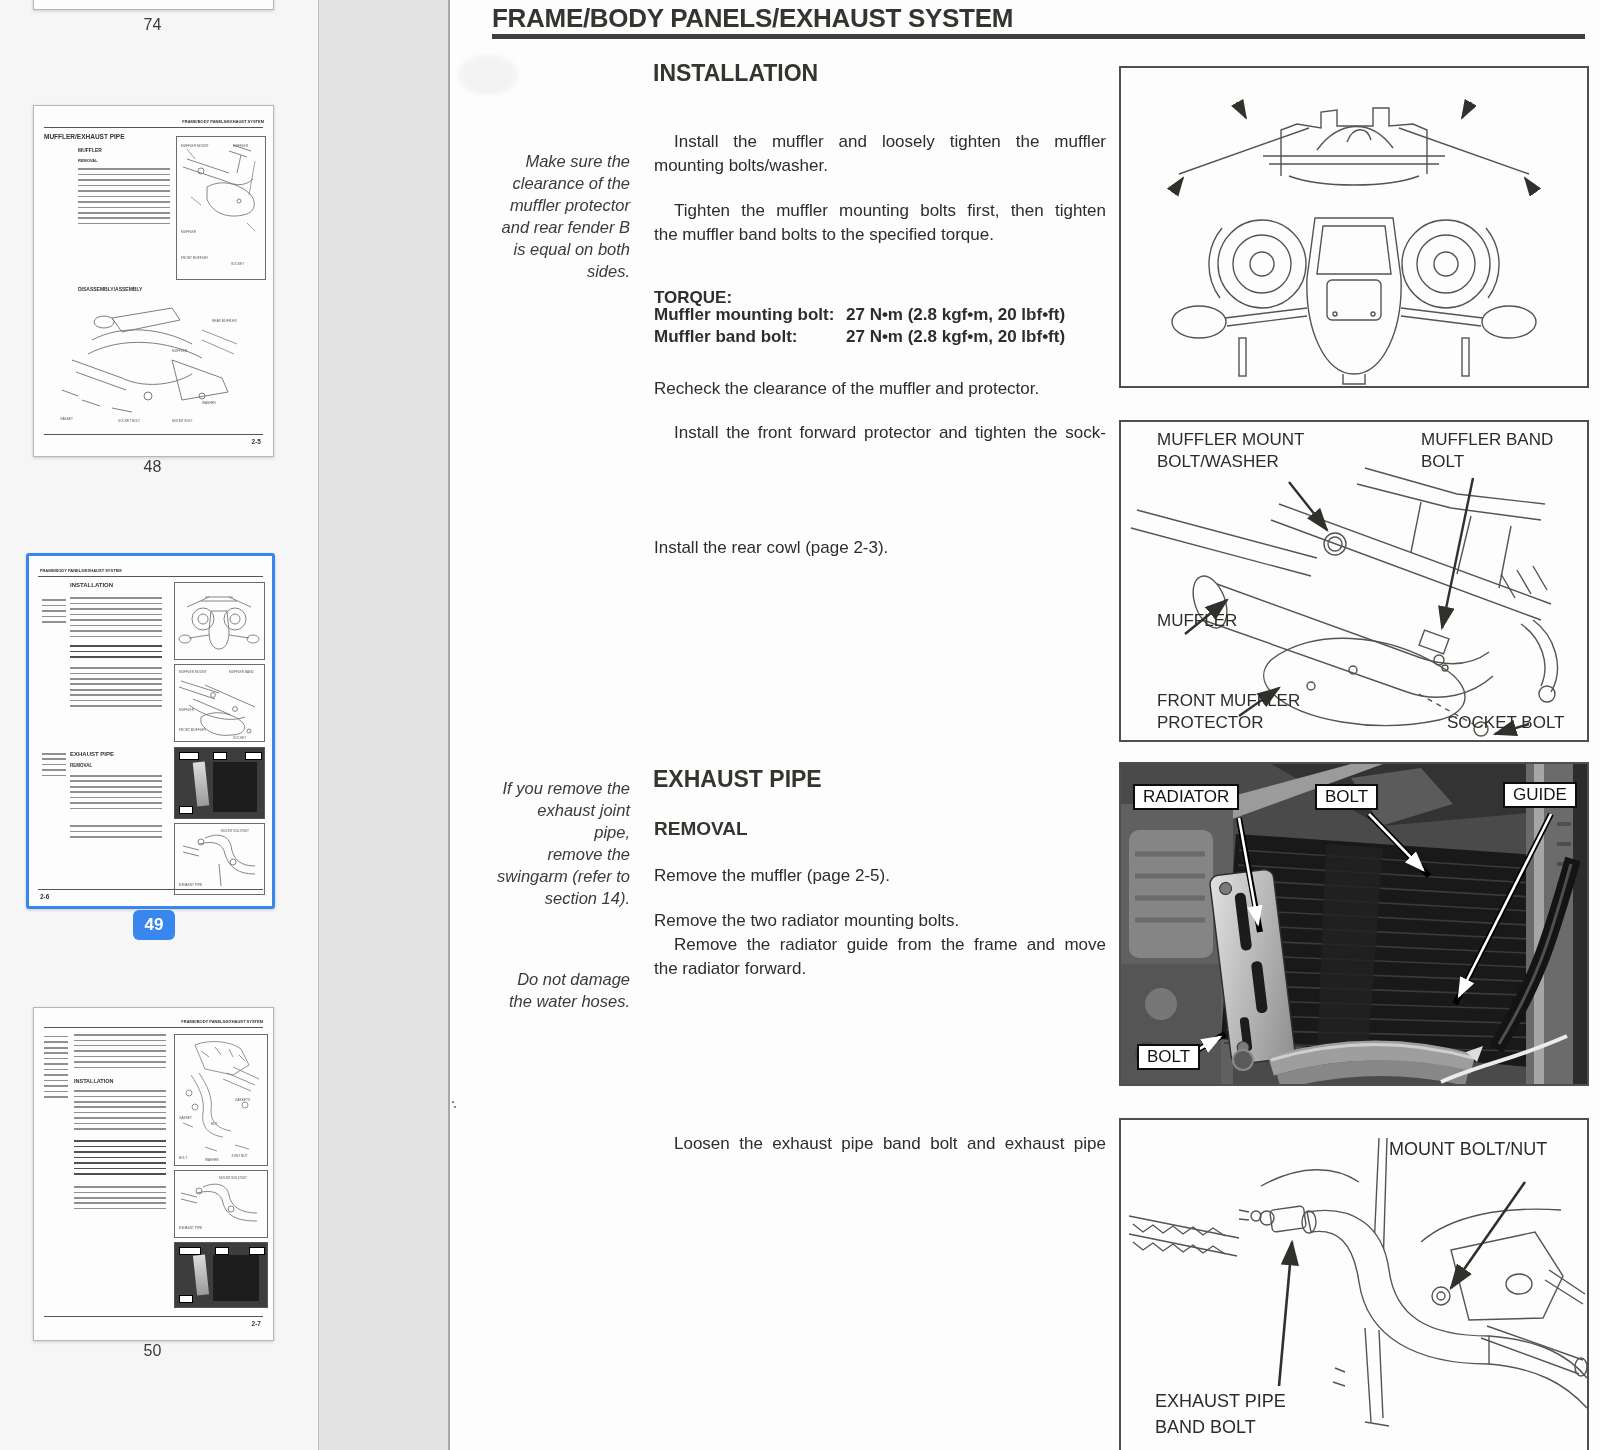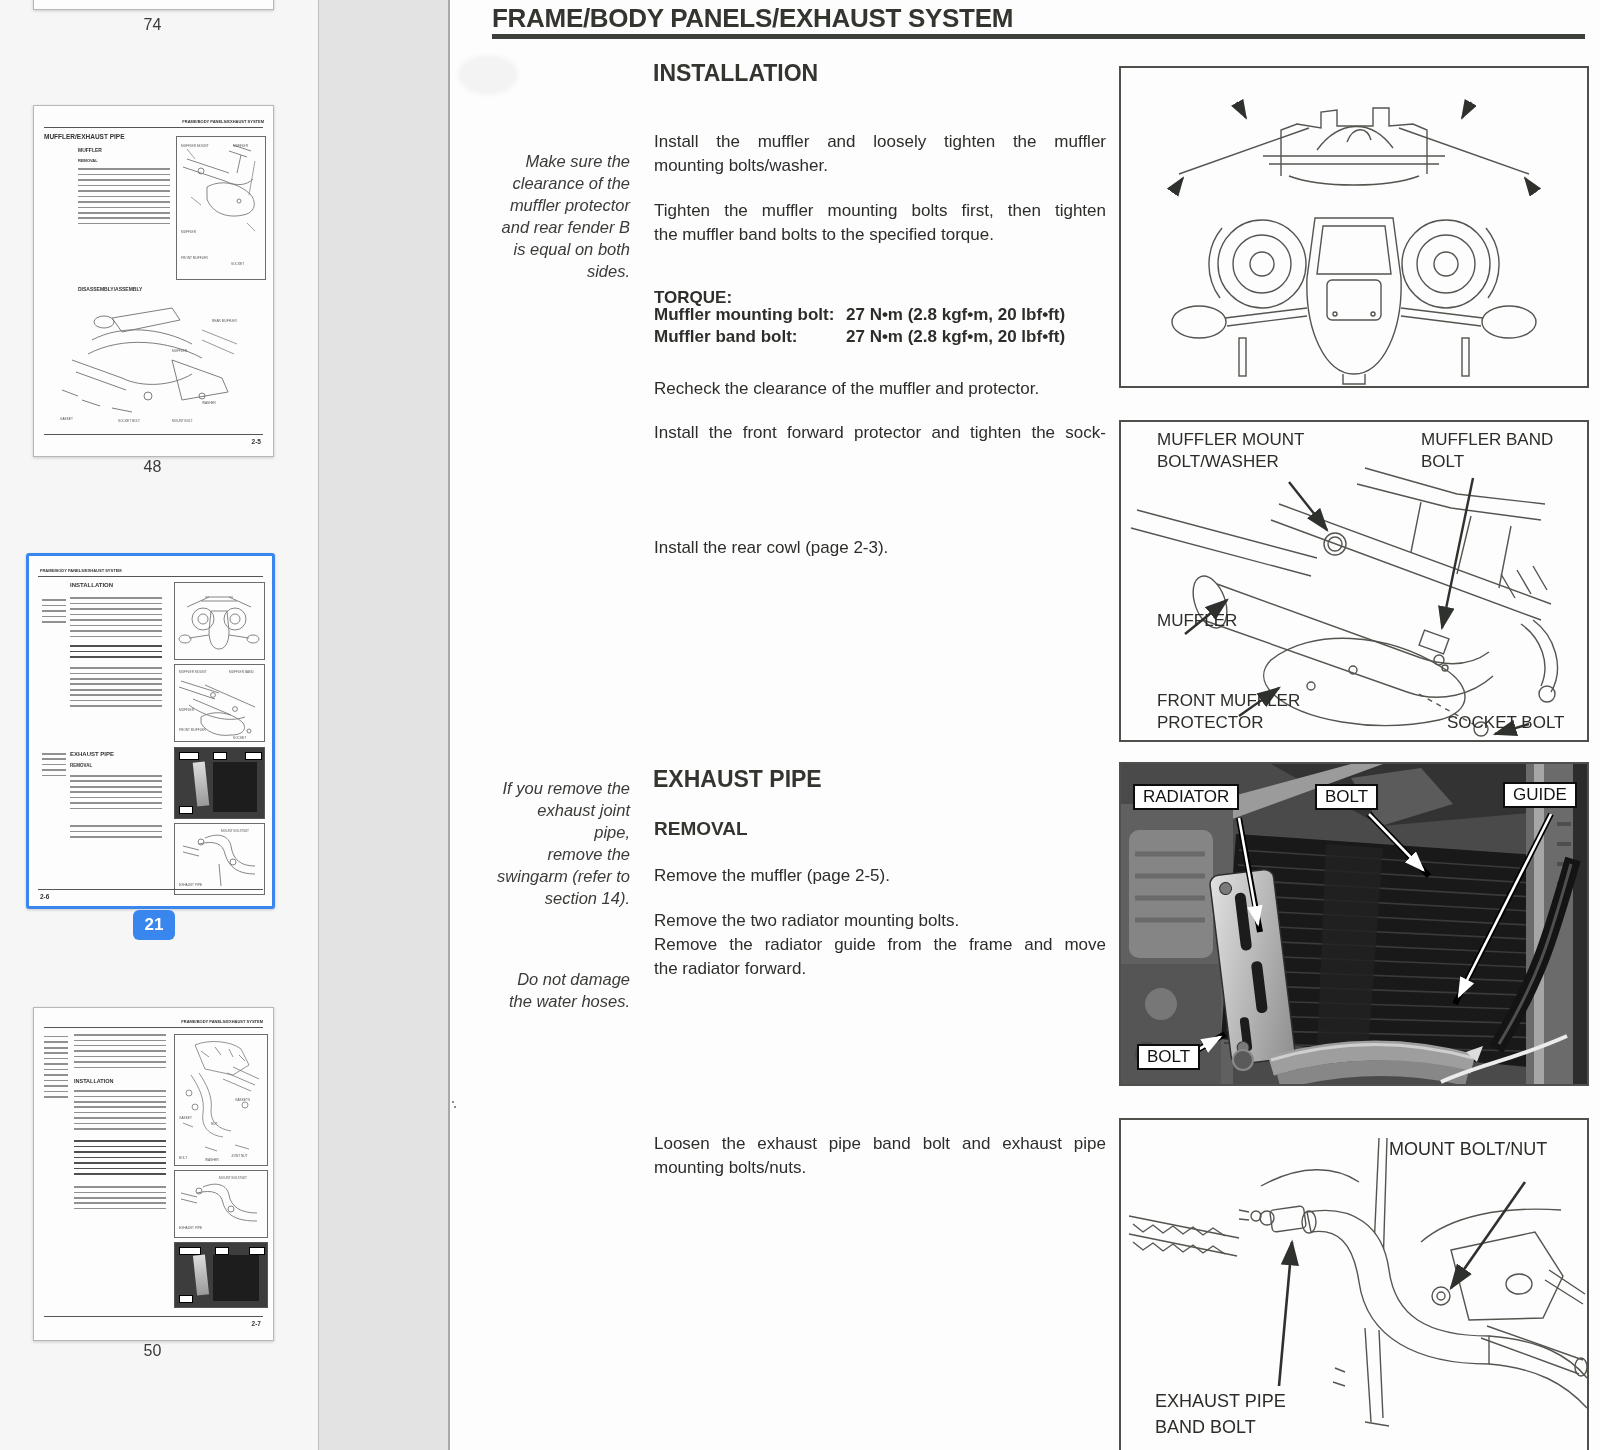--- a/index.html
+++ b/index.html
@@ -31,21 +31,21 @@
   .gutter{left:319px;top:0;width:129px;height:1450px;background:#e3e3e4;}
   .page{left:448px;top:0;width:1152px;height:1450px;background:#fdfdfd;border-left:2px solid #a8a8a8;overflow:hidden;}
 
   .h1{font-size:26px;font-weight:bold;color:#33352f;letter-spacing:-0.3px;white-space:nowrap;}
   .h1rule{background:#3e403b;height:5px;}
   .h2{font-size:23px;font-weight:bold;color:#33352f;white-space:nowrap;}
   .h3{font-size:19px;font-weight:bold;color:#33352f;white-space:nowrap;}
 
   .body-col{width:452px;font-size:17px;color:#2c2e2a;line-height:24px;}
   .bline{white-space:nowrap;}
-  .jline{white-space:normal;text-align:justify;text-align-last:justify;}
+  .jline{white-space:normal;text-align:justify;text-align-last:justify;margin-left:20px;}
   .note{width:162px;font-size:16.5px;font-style:italic;color:#3a3c38;line-height:22px;text-align:right;}
   .note div{white-space:nowrap;}
   .torq{font-size:17px;font-weight:bold;color:#2c2e2a;line-height:22px;}
   .trow{display:flex;}
   .titem{min-width:192px;}
 
   .fig{position:absolute;border:2px solid #4e504c;background:#fdfdfd;}
   .fig-lbl{position:absolute;font-size:17px;color:#2b2d28;line-height:22px;white-space:nowrap;}
   .fig-lbl.big{font-size:18px;}
   .photo-lbl{position:absolute;background:#fff;border:2px solid #0c0c0c;color:#111;
@@ -188,21 +188,21 @@
         <g fill="#555" font-size="3.2" font-family="sans-serif">
           <text x="46" y="8">MOUNT BOLT/NUT</text>
               <text x="4" y="62">EXHAUST PIPE</text>
         </g>
           </svg>
       </div>
       <div class="t-rule" style="left:8px;right:8px;top:332px;"></div>
       <div class="t-txt" style="left:10px;top:336px;font-size:6.5px;font-weight:bold;">2-6</div>
     </div>
   </div>
-  <div class="badge" style="left:133px;top:910px;width:42px;height:30px;">21</div>
+  <div class="badge" style="left:133px;top:910px;width:42px;height:30px;">49</div>
 
   <div class="thumb" style="left:33px;top:1007px;width:239px;height:332px;">
     <div class="thumb-inner">
       <div class="t-txt" style="top:11px;right:10px;font-size:4px;font-weight:bold;">FRAME/BODY PANELS/EXHAUST SYSTEM</div>
       <div class="t-rule" style="left:10px;right:10px;top:19px;"></div>
       <div class="skel" style="left:10px;top:28px;width:24px;height:64px;"></div>
       <div class="skel" style="left:40px;top:26px;width:92px;height:38px;"></div>
       <div class="t-txt" style="left:40px;top:70px;font-size:5.5px;font-weight:bold;">INSTALLATION</div>
       <div class="skel" style="left:40px;top:82px;width:92px;height:44px;"></div>
       <div class="mini-box" style="left:140px;top:26px;width:92px;height:130px;">
@@ -338,21 +338,20 @@
     <div class="bline">the radiator forward.</div>
   </div>
 
   <div class="abs note" style="left:18px;top:968px;">
     <div>Do not damage</div>
     <div>the water hoses.</div>
   </div>
 
   <div class="abs body-col" style="left:204px;top:1132px;">
     <div class="jline">Loosen the exhaust pipe band bolt and exhaust pipe</div>
-    <div class="bline">mounting bolts/nuts.</div>
   </div>
 
   <div class="fig" style="left:669px;top:66px;width:466px;height:318px;">
     <svg width="466" height="318" viewBox="0 0 466 318">
       <defs>
         <marker id="a1" markerWidth="11" markerHeight="9" refX="9" refY="3.5" orient="auto">
           <path d="M0,0 L10,3.5 L0,7 Z" fill="#2f312c"></path>
         </marker>
       </defs>
       <g stroke="#53554f" fill="none" stroke-width="1.4">

